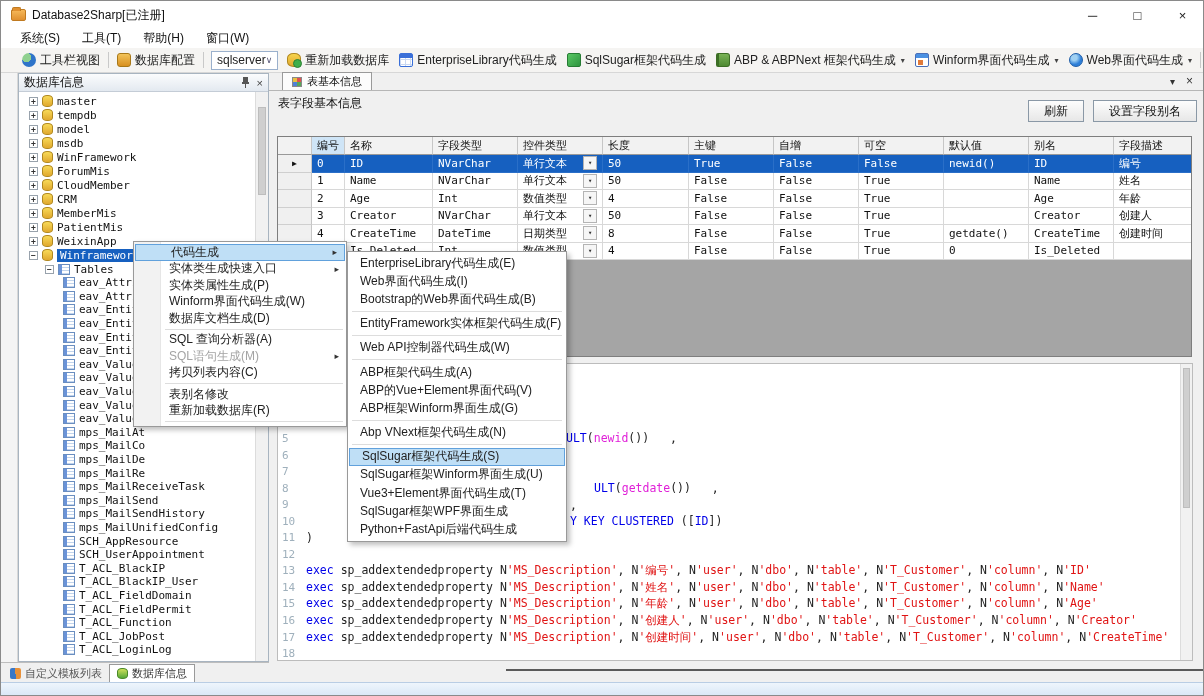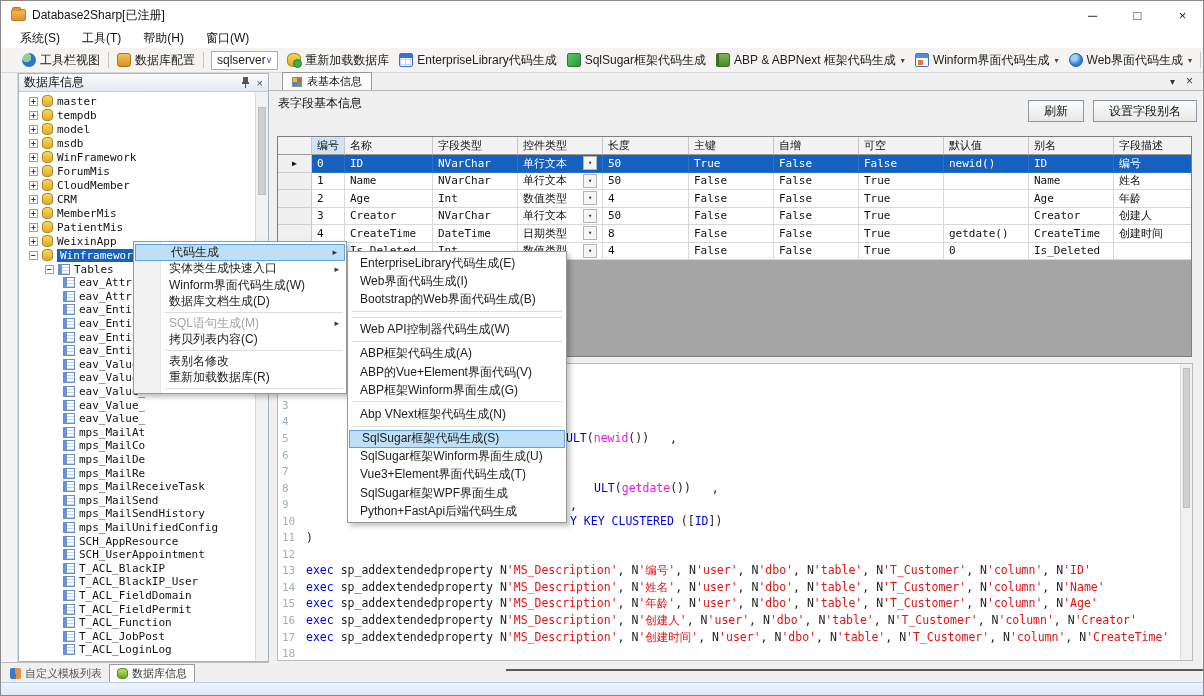--- a/index.html
+++ b/index.html
@@ -675,26 +675,32 @@
     <div class="gutter"></div>
     <div class="cm-item hl">
       <span>代码生成</span>
       <span class="cm-arrow">▸</span>
     </div>
     <div class="cm-item">
       <span>实体类生成快速入口</span>
       <span class="cm-arrow">▸</span>
     </div>
     <div class="cm-item">
+      <span>实体类属性生成(P)</span>
+    </div>
+    <div class="cm-item">
       <span>Winform界面代码生成(W)</span>
     </div>
     <div class="cm-item">
       <span>数据库文档生成(D)</span>
     </div>
     <div class="cm-sep"></div>
+    <div class="cm-item">
+      <span>SQL 查询分析器(A)</span>
+    </div>
     <div class="cm-item dis">
       <span>SQL语句生成(M)</span>
       <span class="cm-arrow">▸</span>
     </div>
     <div class="cm-item">
       <span>拷贝列表内容(C)</span>
     </div>
     <div class="cm-sep"></div>
     <div class="cm-item">
       <span>表别名修改</span>
@@ -708,20 +714,23 @@
     <div class="sm-item">
       <span>EnterpriseLibrary代码生成(E)</span>
     </div>
     <div class="sm-item">
       <span>Web界面代码生成(I)</span>
     </div>
     <div class="sm-item">
       <span>Bootstrap的Web界面代码生成(B)</span>
     </div>
     <div class="sm-sep"></div>
+    <div class="sm-item">
+      <span>EntityFramework实体框架代码生成(F)</span>
+    </div>
     <div class="sm-sep"></div>
     <div class="sm-item">
       <span>Web API控制器代码生成(W)</span>
     </div>
     <div class="sm-sep"></div>
     <div class="sm-item">
       <span>ABP框架代码生成(A)</span>
     </div>
     <div class="sm-item">
       <span>ABP的Vue+Element界面代码(V)</span>

